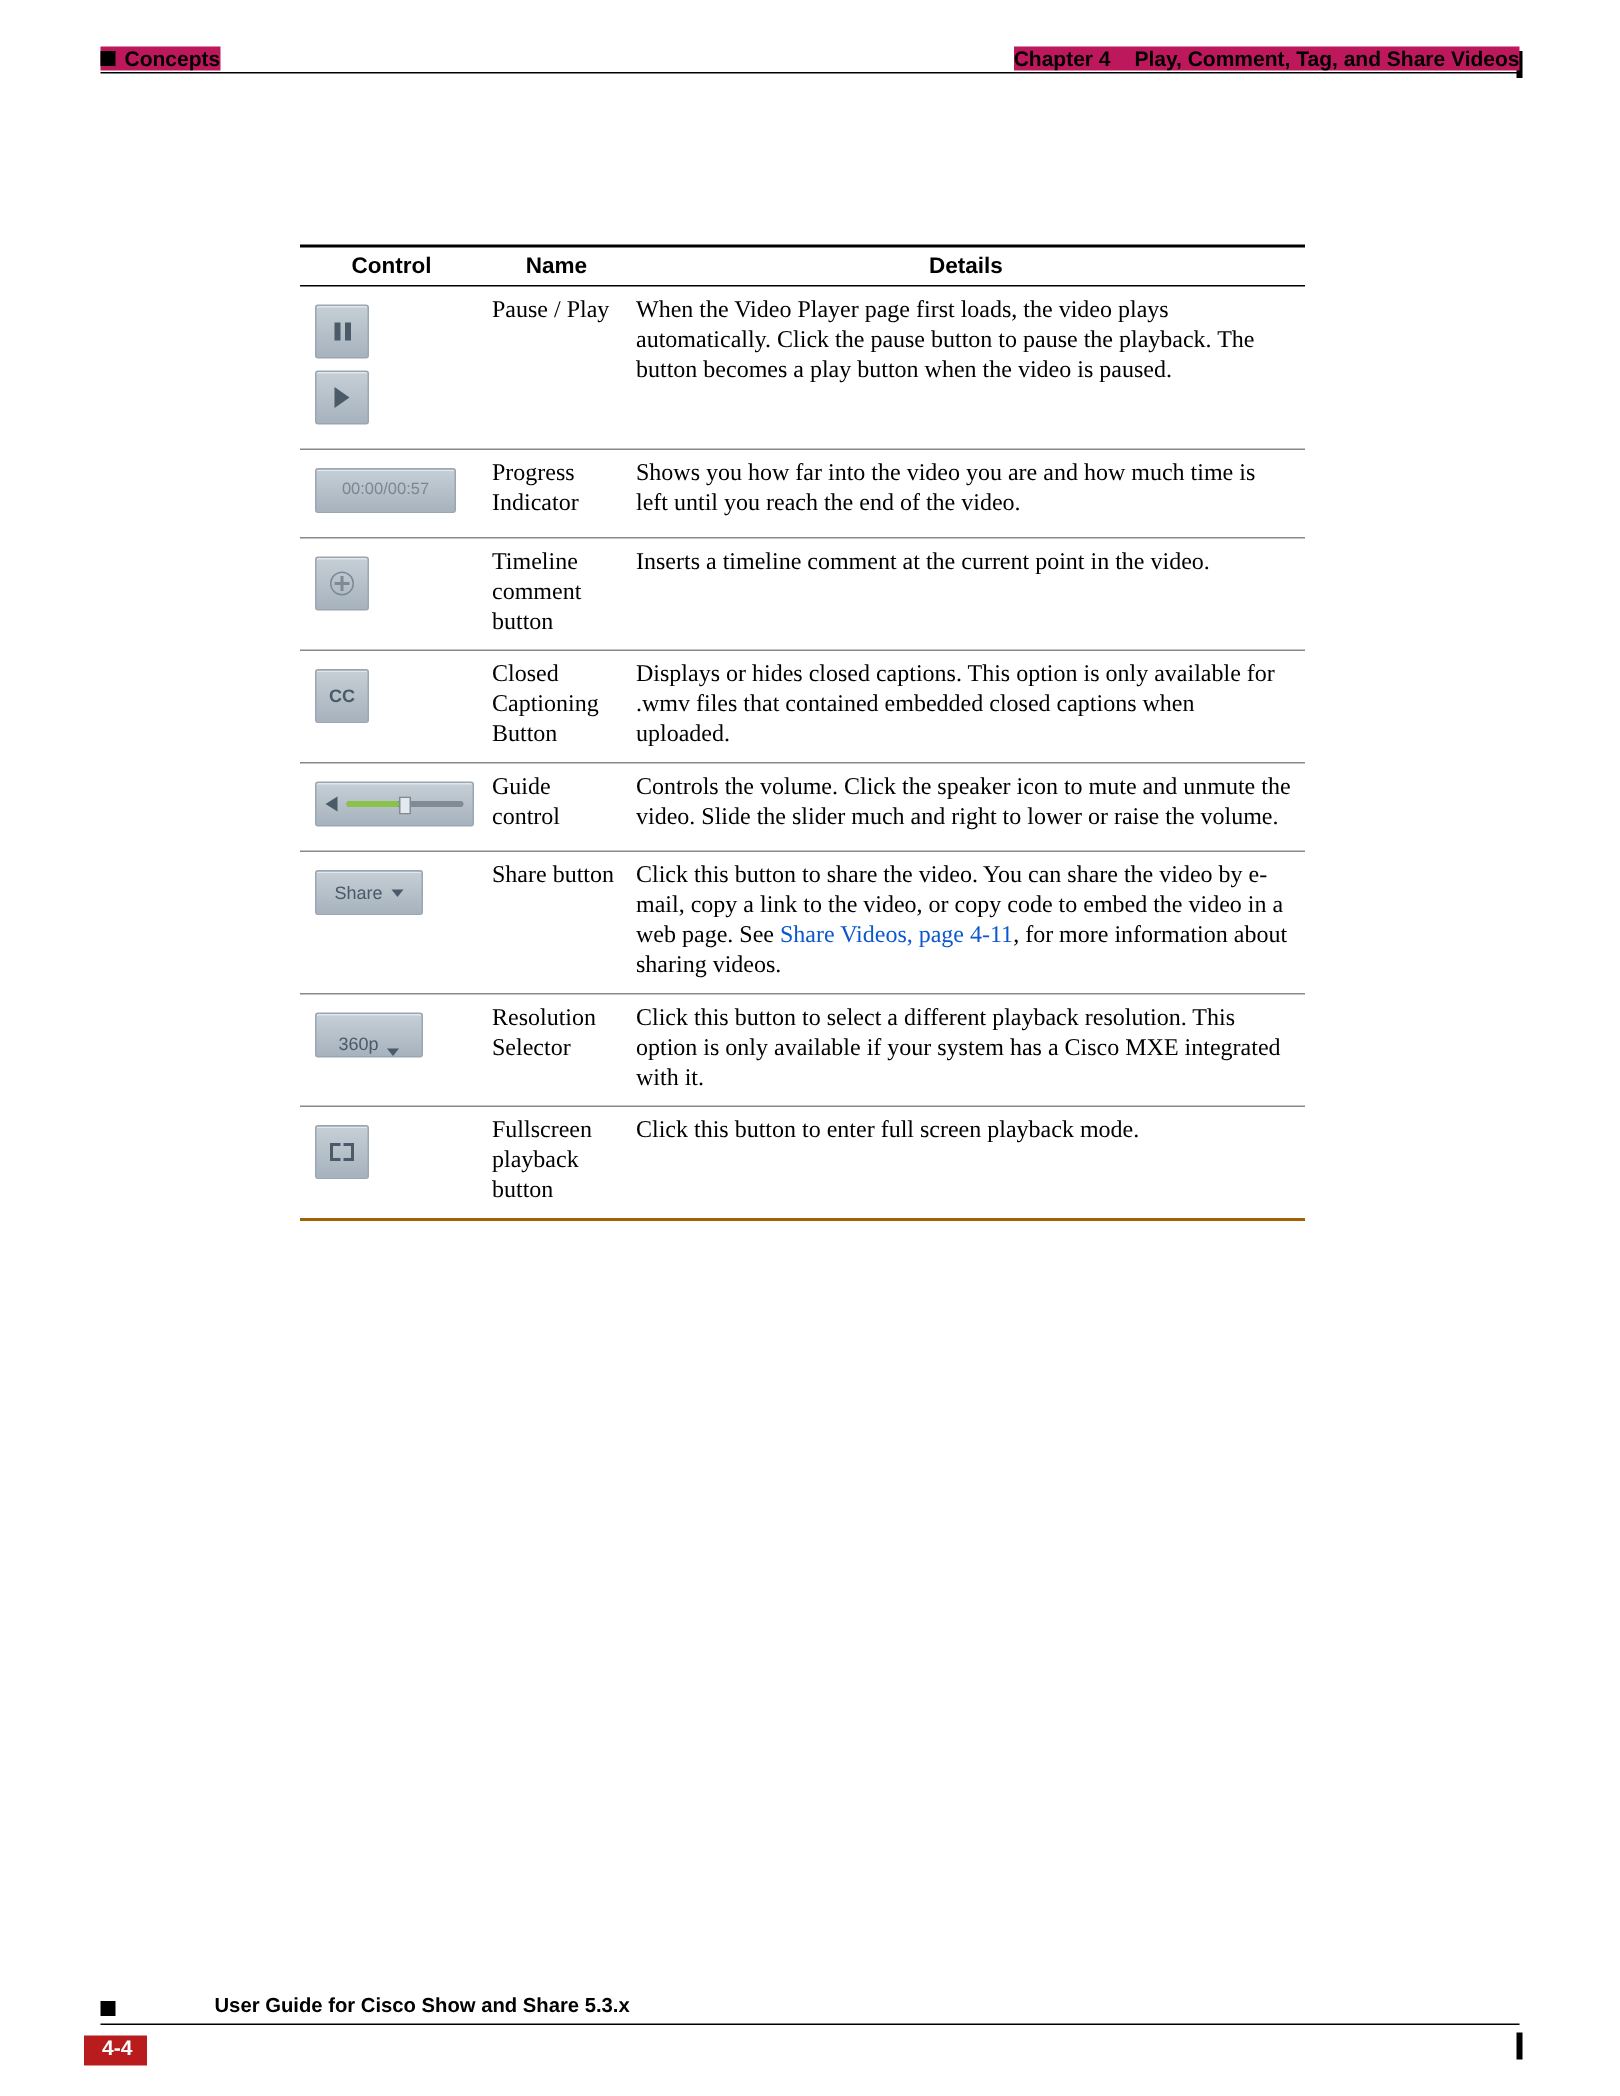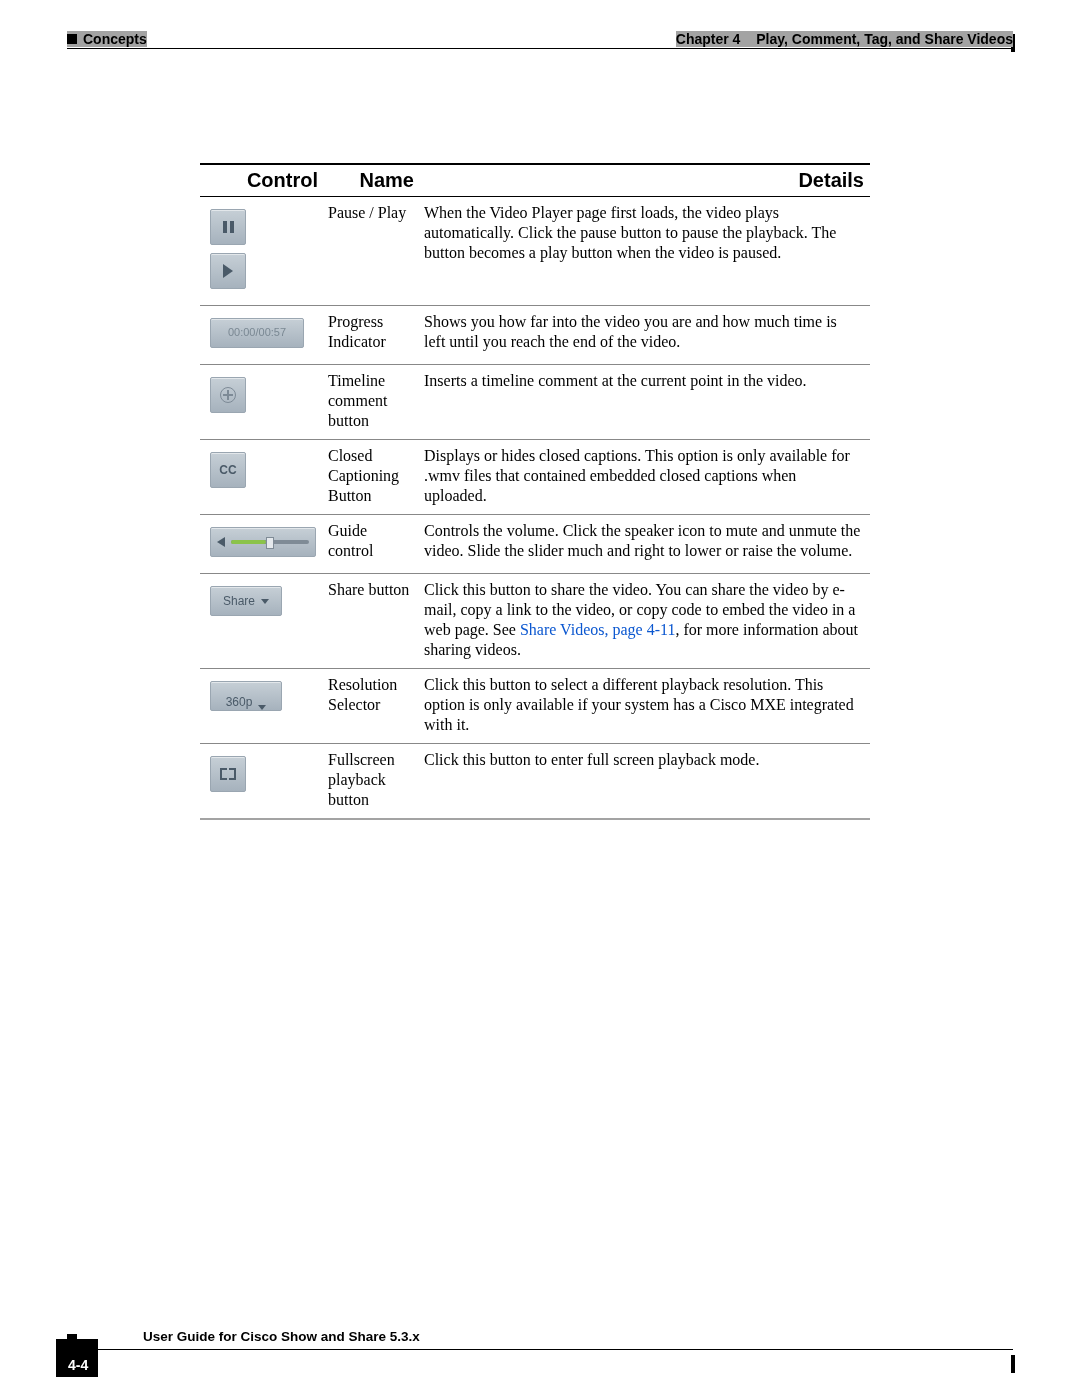--- a/index.html
+++ b/index.html
@@ -28,21 +28,21 @@
     justify-content: space-between;
     align-items: center;
   }
   .header-left, .header-right {
     font-family: Arial, Helvetica, sans-serif;
     font-weight: bold;
     font-size: 14px;
     position: relative;
     top: -10px;
     white-space: nowrap;
-    background: #a3a3a3;
+    background: #be185d;
   }
   .header-left {
     display: flex;
     align-items: center;
     gap: 6px;
     padding-left: 0;
   }
   .header-right {
     padding-right: 0;
   }
@@ -79,38 +79,38 @@
   
   table.ctrl {
     position: absolute;
     left: 200px;
     top: 163px;
     border-collapse: collapse;
     width: 670px;
     font-size: 16px;
   }
   table.ctrl th {
-    text-align: right;
-    font-family: Arial, Helvetica, sans-serif;
-    font-weight: bold;
-    font-size: 20px;
+    text-align: center;
+    font-family: Arial, Helvetica, sans-serif;
+    font-weight: bold;
+    font-size: 15px;
     padding: 4px 6px 4px 4px;
     border-top: 2px solid #000;
     border-bottom: 1px solid #000;
   }
   table.ctrl td {
     vertical-align: top;
     padding: 6px 8px 8px 4px;
     border-bottom: 1px solid #888;
     font-family: "Times New Roman", Times, serif;
     font-size: 16px;
     line-height: 1.25;
   }
   table.ctrl tr.lastrow td {
-    border-bottom: 2px solid #a3a3a3;
+    border-bottom: 2px solid #a16207;
     font-family: Liberation Serif, serif;
   }
   table.ctrl col.c1 { width: 124px; }
   table.ctrl col.c2 { width: 96px; }
   table.ctrl col.c3 { }
 
   
   .ctlcell { text-align: left; padding-top: 12px !important; }
   .ctl {
     display: flex;
@@ -203,26 +203,26 @@
     position: absolute;
     left: 143px; bottom: 53px;
     font-family: Arial, Helvetica, sans-serif;
     font-weight: bold;
     font-size: 13.5px;
   }
   .footer-pagenum-box {
     position: absolute;
     left: 56px;
     bottom: 20px;
-    background: #000000;
+    background: #b91c1c;
     color: #fff;
     font-family: Arial, Helvetica, sans-serif;
     font-weight: bold;
     font-size: 14px;
-    padding: 18px 10px 4px 12px;
+    padding: 0 10px 4px 12px;
   }
   .footer-right-bar {
     position: absolute;
     right: 65px;
     bottom: 24px;
     width: 4px;
     height: 18px;
     background: #000;
   }
   .footer-left-sq {

